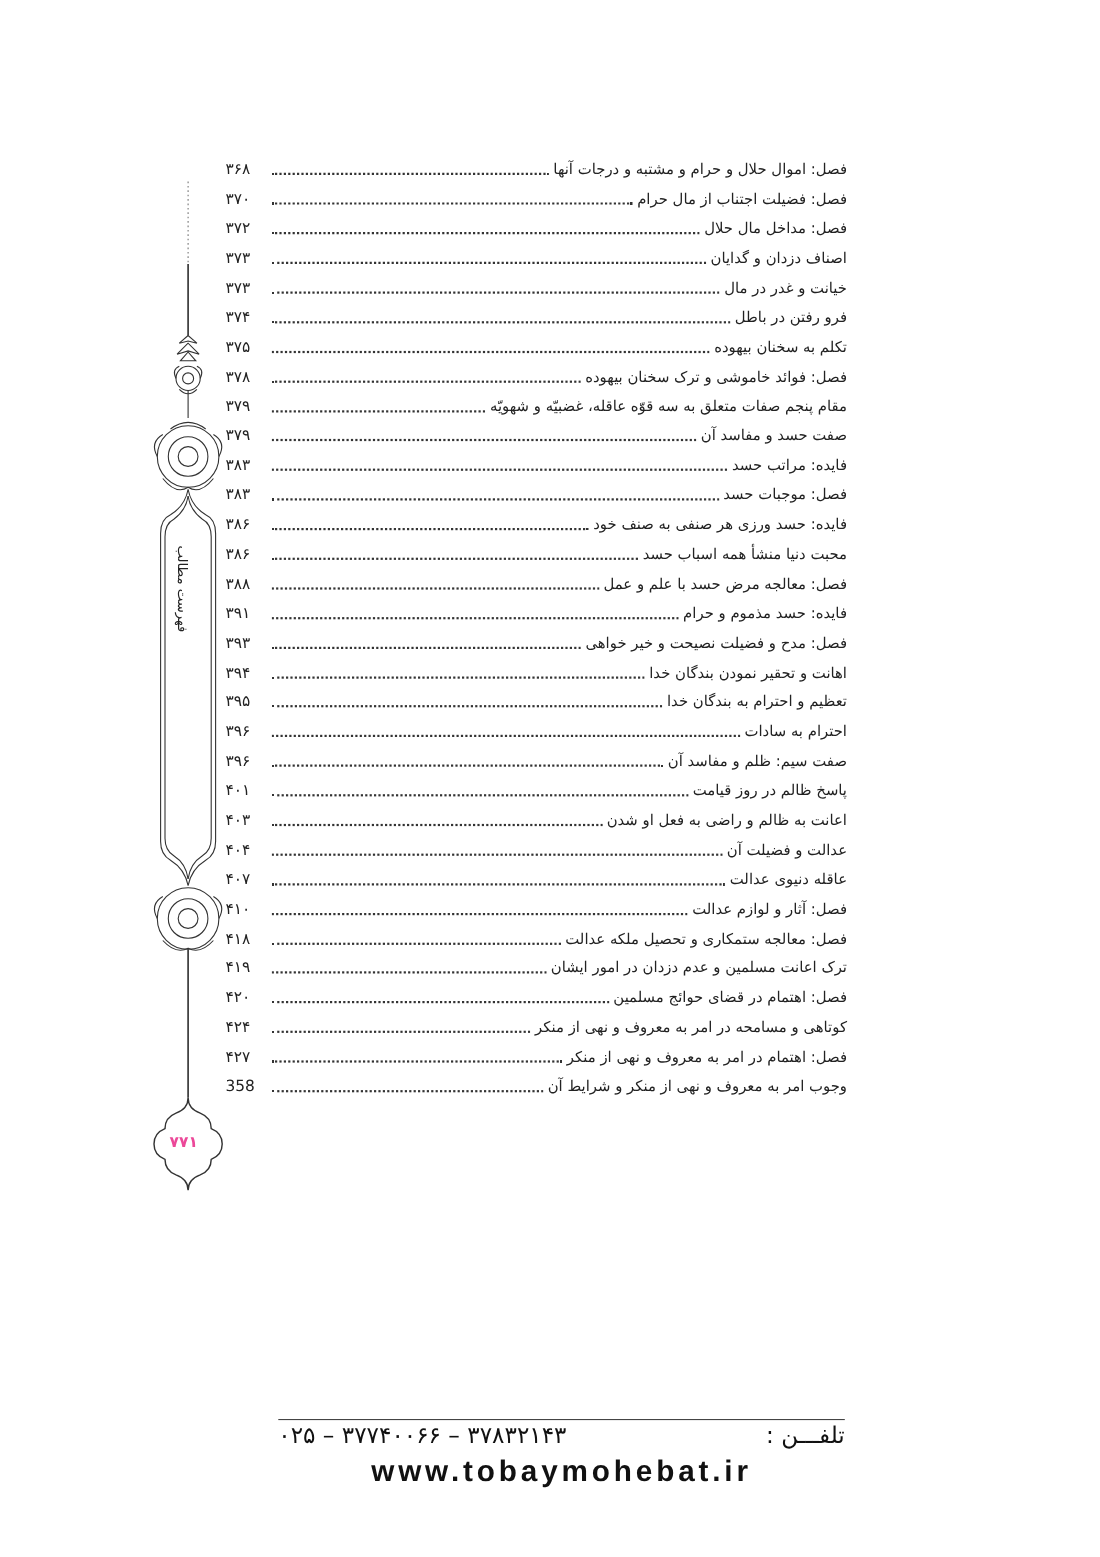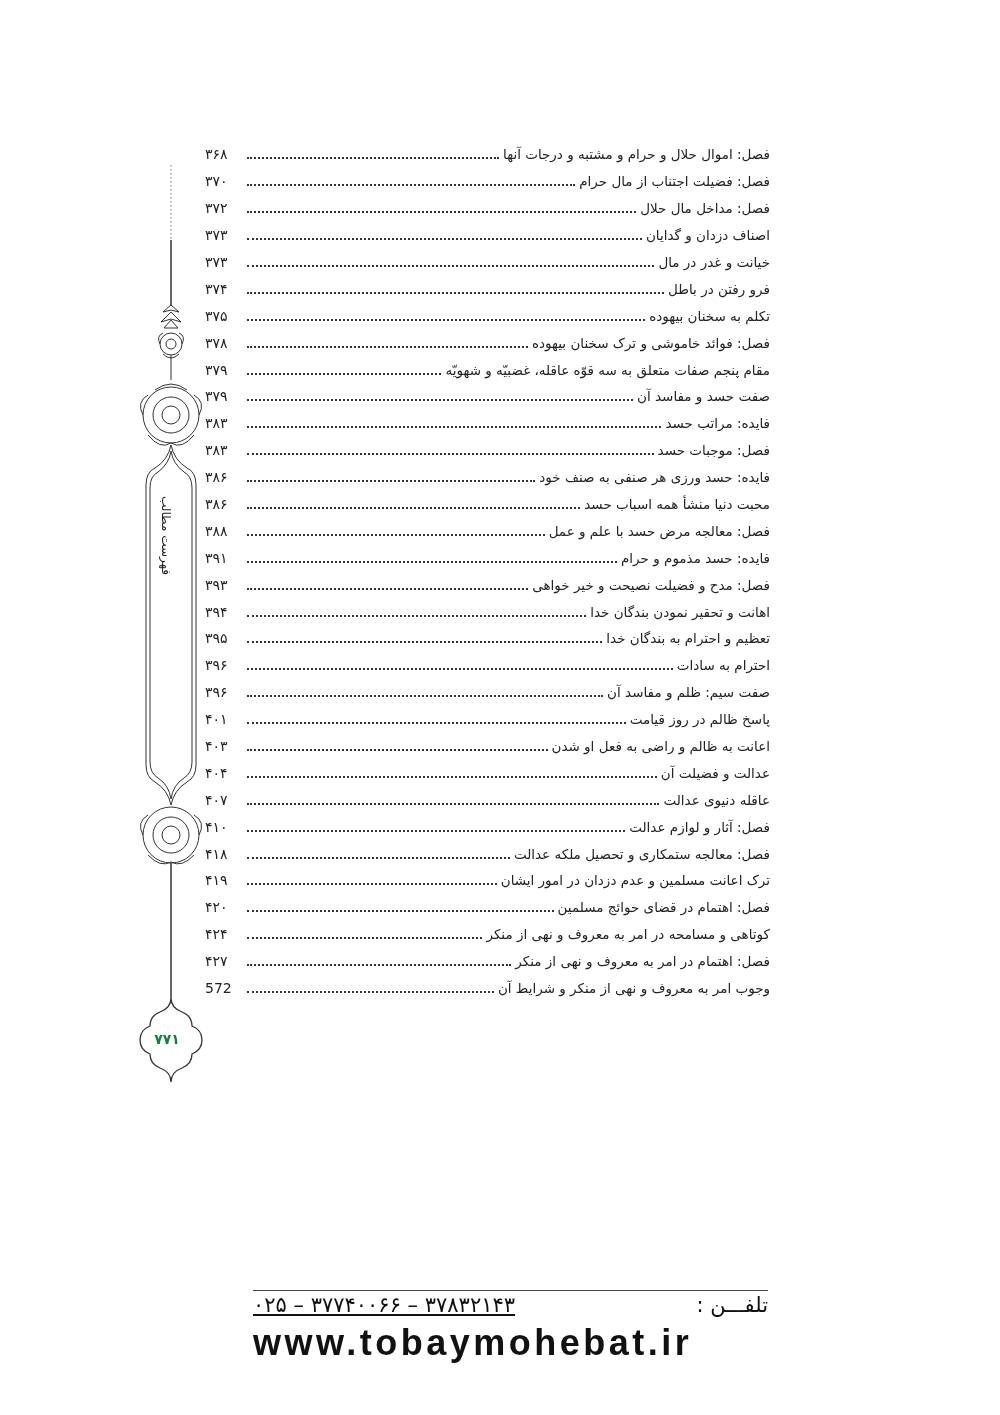--- a/index.html
+++ b/index.html
@@ -10,28 +10,28 @@
     .toc { position: absolute; left: 205px; top: 141px; width: 565px; margin: 0; padding: 0; list-style: none; direction: rtl; }
     .toc-row { height: 26.9px; display: flex; align-items: center; direction: rtl; font-family: "DejaVu Sans", sans-serif; font-size: 13.5px; color: #222; white-space: nowrap; }
     .toc-title { flex: 0 0 auto; padding-left: 2px; }
     .toc-dots { flex: 1 1 auto; overflow: hidden; height: 14px; margin: 0 2px; position: relative; }
     .toc-dots::before { content: ""; position: absolute; left: 0; right: 0; bottom: 2px; border-bottom: 2px dotted #333; }
     .toc-page { flex: 0 0 40px; text-align: left; direction: rtl; font-family: "DejaVu Sans", sans-serif; font-size: 14px; }
 
     
     .ornament { position: absolute; left: 130px; top: 140px; width: 90px; height: 950px; }
     .side-label { position: absolute; left: 151px; top: 480px; width: 30px; height: 110px; writing-mode: vertical-rl; font-family: "DejaVu Sans", sans-serif; font-size: 12px; color: #222; text-align: center; display: flex; align-items: center; justify-content: center; }
-    .page-number { position: absolute; left: 146px; top: 1031px; width: 42px; text-align: center; font-family: "DejaVu Sans", sans-serif; font-size: 14px; font-weight: bold; color: #15803d; letter-spacing: 1px; }
+    .page-number { position: absolute; left: 146px; top: 1031px; width: 42px; text-align: center; font-family: "DejaVu Sans", sans-serif; font-size: 14px; font-weight: bold; color: #ec4899; letter-spacing: 1px; }
 
     
     .footer-rule { position: absolute; left: 253px; top: 1290px; width: 515px; height: 0; border-top: 1.5px solid #444; }
     .footer-phone { position: absolute; left: 253px; top: 1293px; width: 515px; direction: rtl; display: flex; justify-content: space-between; font-family: "DejaVu Sans", sans-serif; font-size: 21px; color: #111; }
     .footer-phone-label { letter-spacing: 2px; }
-    .footer-phone-numbers { direction: ltr; letter-spacing: 1px; text-decoration: underline; }
-    .footer-url { position: absolute; left: 253px; top: 1322px; width: 515px; font-family: "Liberation Sans", sans-serif; font-weight: bold; font-size: 36px; letter-spacing: 3.5px; color: #111; }
+    .footer-phone-numbers { direction: ltr; letter-spacing: 1px; }
+    .footer-url { position: absolute; left: 253px; top: 1322px; width: 515px; text-align: center; font-family: "Liberation Sans", sans-serif; font-weight: bold; font-size: 27px; letter-spacing: 3.5px; color: #111; }
   </style>
 </head>
 <body>
 
 <div class="page">
 
   <svg class="ornament" viewBox="0 0 90 950" xmlns="http://www.w3.org/2000/svg" fill="none" stroke="#333" stroke-width="1">
 
     <line x1="41" y1="25" x2="41" y2="100" stroke-dasharray="1.5 2.5" stroke="#777"></line>
 
@@ -219,21 +219,21 @@
         <span class="toc-page">۴۲۴</span>
       </li>
       <li class="toc-row">
         <span class="toc-title">فصل: اهتمام در امر به معروف و نهی از منکر</span>
         <span class="toc-dots"></span>
         <span class="toc-page">۴۲۷</span>
       </li>
       <li class="toc-row">
         <span class="toc-title">وجوب امر به معروف و نهی از منکر و شرایط آن</span>
         <span class="toc-dots"></span>
-        <span class="toc-page">572</span>
+        <span class="toc-page">358</span>
       </li>
     </ul>
 
   <div class="footer-rule"></div>
   <div class="footer-phone">
     <span class="footer-phone-label">تلفـــن :</span>
     <span class="footer-phone-numbers">۰۲۵ – ۳۷۷۴۰۰۶۶ – ۳۷۸۳۲۱۴۳</span>
   </div>
   <div class="footer-url">www.tobaymohebat.ir</div>
 </div>

